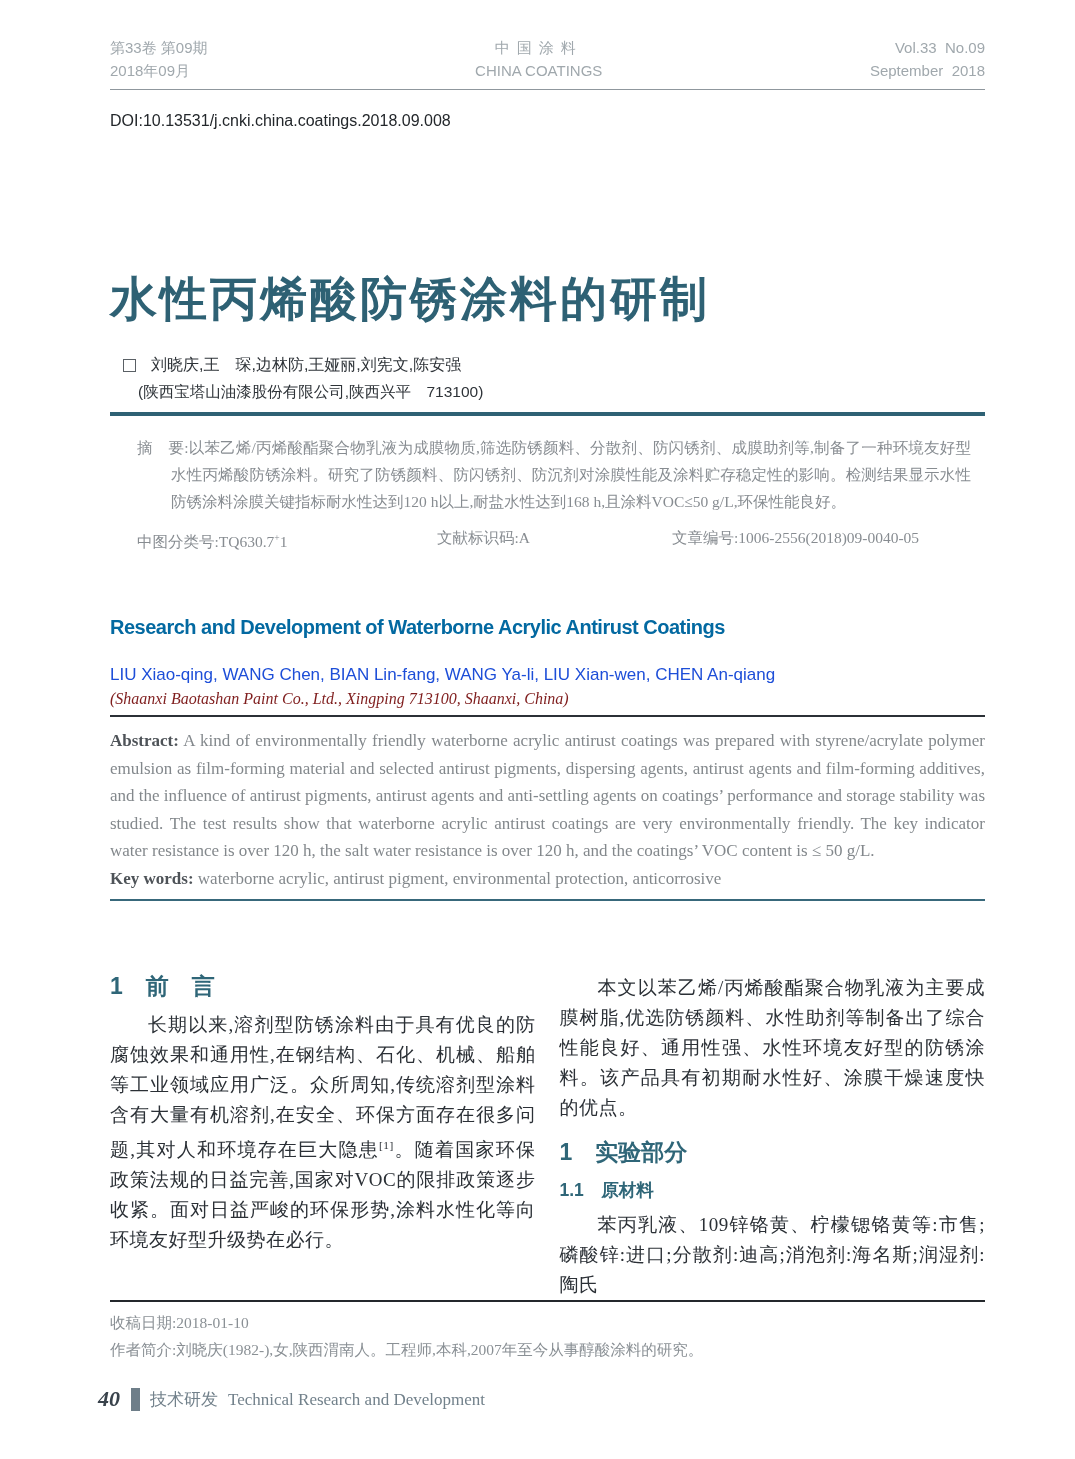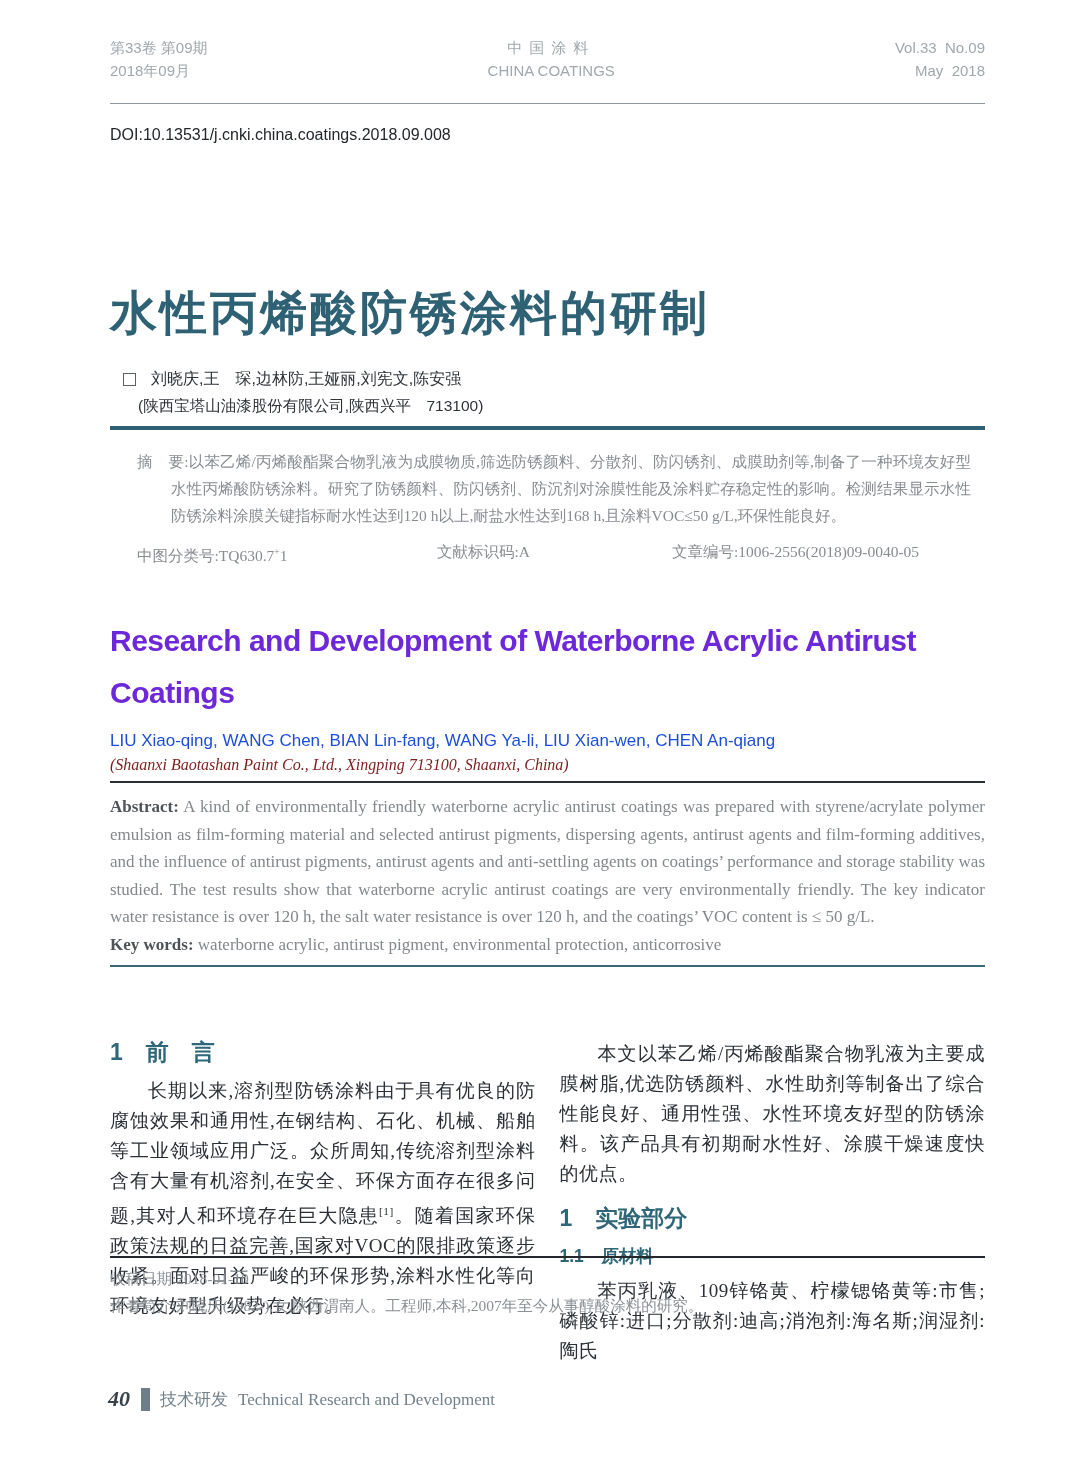--- a/index.html
+++ b/index.html
@@ -17,21 +17,21 @@
   .ws-pre { white-space: pre-wrap; }
 
   
   .jheader {
     display: flex;
     justify-content: space-between;
     align-items: center;
     color: #a0a8ad;
     font-size: 15px;
     line-height: 23px;
-    padding-bottom: 21px;
+    padding-bottom: 7px;
     border-bottom: 1px solid #8f979d;
   }
   .jheader .col-c { text-align: center; }
   .jheader .col-r { text-align: right; }
   .journal-cn { letter-spacing: 7px; }
   .doi-line {
     margin-top: 22px;
     font-family: Liberation Sans, sans-serif;
     font-size: 16px;
     color: #23272b;
@@ -84,25 +84,25 @@
   .hang .lbl { margin-left: -34px; }
   .kw-cn-line { margin-top: 3px; }
   .clc-row { margin-top: 9px; display: flex; }
   .clc-row .s1 { width: 300px; }
   .clc-row .s2 { width: 235px; }
   sup.clc-sup { font-size: 0.62em; vertical-align: super; }
 
   
   .title-en {
     margin-top: 46px;
-    font-size: 30px;
+    font-size: 20px;
     font-weight: 700;
     letter-spacing: -0.5px;
     line-height: 52px;
-    color: #6d28d9;
+    color: #0369a1;
     max-width: 880px;
   }
   .authors-en {
     margin-top: 12px;
     font-size: 17px;
     color: #1d4ed8;
   }
   .affil-en {
     margin-top: 5px;
     font-family: "Liberation Serif", serif;
@@ -162,35 +162,35 @@
   }
   .bpara sup { font-size: 0.6em; vertical-align: super; }
   .mt-right1 { margin-top: 2px; }
   .sec1-gap { margin-top: 14px; }
 
   
   .footnote-area {
     position: absolute;
     left: 110px;
     right: 90px;
-    top: 1256px;
+    top: 1300px;
   }
   .rule-footnote { height: 2px; background: #24282c; }
   .footnote-text {
     margin-top: 7px;
     font-family: "Liberation Serif", serif;
     font-size: 15.5px;
     line-height: 27px;
     color: #8a9095;
   }
 
   
   .page-footer {
     position: absolute;
-    left: 108px;
+    left: 98px;
     top: 1386px;
     display: flex;
     align-items: center;
   }
   .pf-num {
     font-family: "Liberation Serif", serif;
     font-weight: 700;
     font-style: italic;
     font-size: 22px;
     color: #39424b;
@@ -217,21 +217,21 @@
     <div class="col-l">
       <div>第33卷 第09期</div>
       <div>2018年09月</div>
     </div>
     <div class="col-c">
       <div class="journal-cn">中国涂料</div>
       <div>CHINA COATINGS</div>
     </div>
     <div class="col-r">
       <div class="ws-pre">Vol.33  No.09</div>
-      <div class="ws-pre">May  2018</div>
+      <div class="ws-pre">September  2018</div>
     </div>
   </div>
   <div class="doi-line">DOI:10.13531/j.cnki.china.coatings.2018.09.008</div>
 
   <h1 class="title-cn">水性丙烯酸防锈涂料的研制</h1>
   <div class="authors-row">
     <span class="author-square"></span>
     <span>刘晓庆,王　琛,边林防,王娅丽,刘宪文,陈安强</span>
   </div>
   <div class="affil-cn">(陕西宝塔山油漆股份有限公司,陕西兴平　713100)</div>

